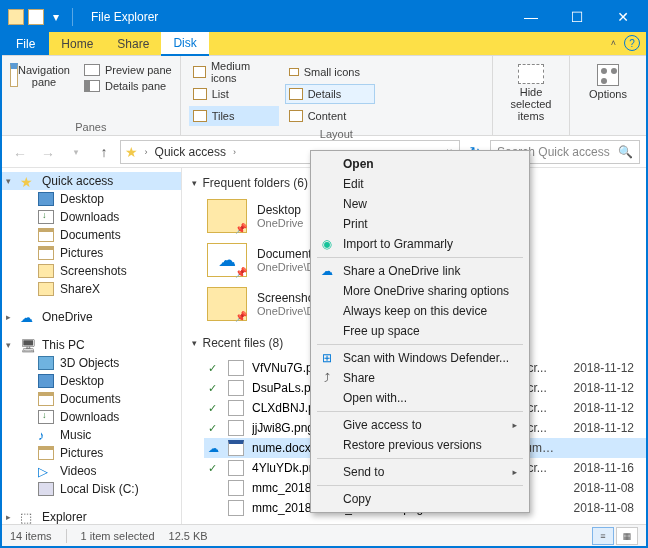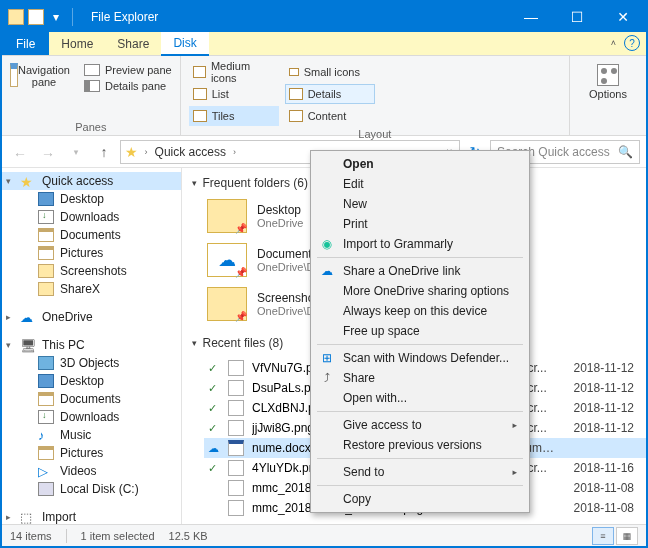--- a/index.html
+++ b/index.html
@@ -8,21 +8,21 @@
   
   .titlebar { height: 30px; background: #0078d7; color: #fff; display: flex; align-items: center; }
   .titlebar .qat { display:flex; align-items:center; gap:4px; padding:0 6px;}
   .titlebar .qat .ic { width:16px; height:16px; display:flex; align-items:center; justify-content:center; font-size:12px; color:#fff; }
   .titlebar .sep { width:1px; height:18px; background: rgba(255,255,255,.35); margin:0 4px;}
   .titlebar .title { flex:1; padding-left:8px; font-size:12px; }
   .winbtns { display:flex; height:100%;}
   .winbtn { width:46px; display:flex; align-items:center; justify-content:center; color:#fff; font-size:14px;}
 
   
-  .menutabs { height:24px; background:#fef9c3; border-bottom:1px solid #dadada; display:flex; align-items:stretch; position:relative;}
+  .menutabs { height:24px; background:#fde047; border-bottom:1px solid #dadada; display:flex; align-items:stretch; position:relative;}
   .filetab { background:#0078d7; color:#fff; padding:0 14px; display:flex; align-items:center; font-size:12px;}
   .tab { padding:0 12px; display:flex; align-items:center; font-size:12px; color:#444; border-right:0; }
   .tab.active { color:#0078d7; border-bottom:2px solid #0078d7; margin-bottom:-1px; background:#fff;}
   .help-icon {position:absolute; right:6px; top:3px; width:16px; height:16px; border:1px solid #0078d7; border-radius:50%; color:#0078d7; font-size:10px; display:flex; align-items:center; justify-content:center;}
   .chev-up { position:absolute; right:30px; top:6px; font-size:9px; color:#555;}
 
   
   .ribbon { height:80px; background:#f5f6f7; border-bottom:1px solid #dadada; display:flex; }
   .rgroup { border-right:1px solid #dadada; padding:4px 8px 2px 8px; display:flex; flex-direction:column; justify-content:space-between;}
   .rgroup .label { text-align:center; font-size:11px; color:#666; padding-top:2px;}
@@ -190,20 +190,27 @@
           <span class="ic"></span>
           <span>Tiles</span>
         </div>
       <div class="opt">
           <span class="ic"></span>
           <span>Content</span>
         </div>
     </div>
     <div class="label">Layout</div>
   </div>
+  <div class="rgroup">
+    <div class="hidebtn">
+      <div class="ic"></div>
+      <span style="white-space:pre-line;">Hide selected
+items</span>
+    </div>
+  </div>
   <div class="rgroup" style="border-right:none;">
     <div class="optbtn">
       <div class="ic"></div>
       <span>Options</span>
     </div>
   </div>
 </div>
 
 <div class="addrbar">
   <div class="navarrow disabled">←</div>
@@ -298,21 +305,21 @@
         <span>Videos</span>
       </div>
     <div class="side-item l2">
         <span class="sic disk"></span>
         <span>Local Disk (C:)</span>
       </div>
     <div class="side-sep"></div>
     <div class="side-item">
         <span class="exp">▸</span>
         <span class="sic net">⬚</span>
-        <span>Import</span>
+        <span>Explorer</span>
       </div>
   </div>
 
   <div class="main">
     <div class="section-hdr">
       <span class="caret">▾</span>
       <span>Frequent folders (6)</span>
     </div>
     <div class="folders-grid">
       <div class="tile">

